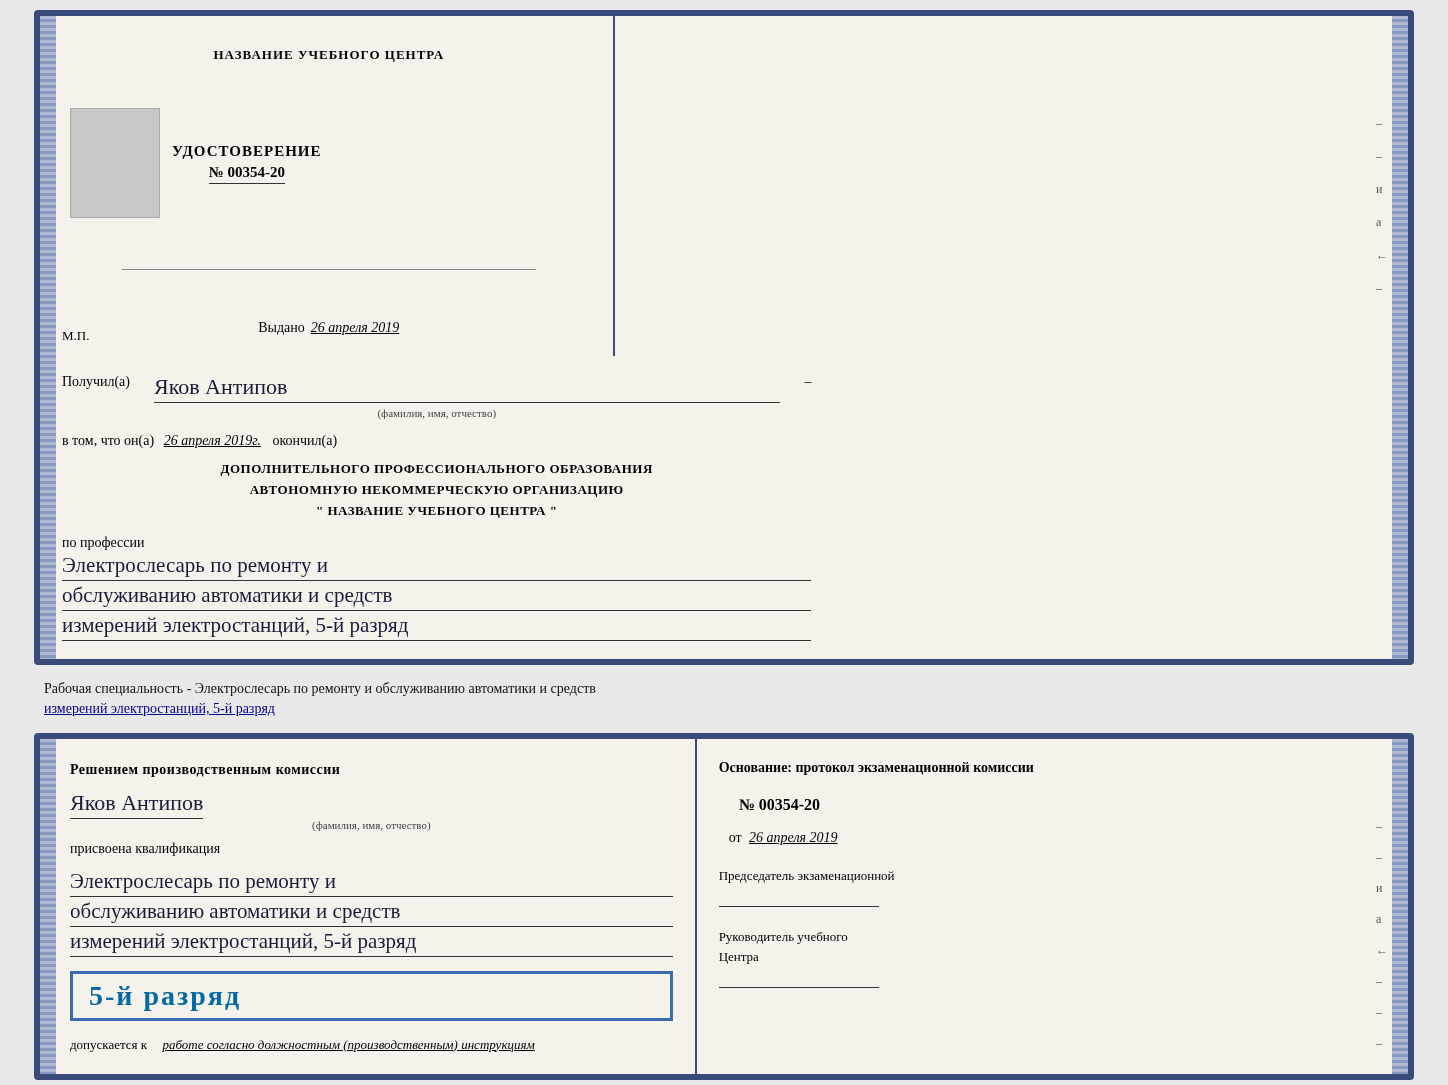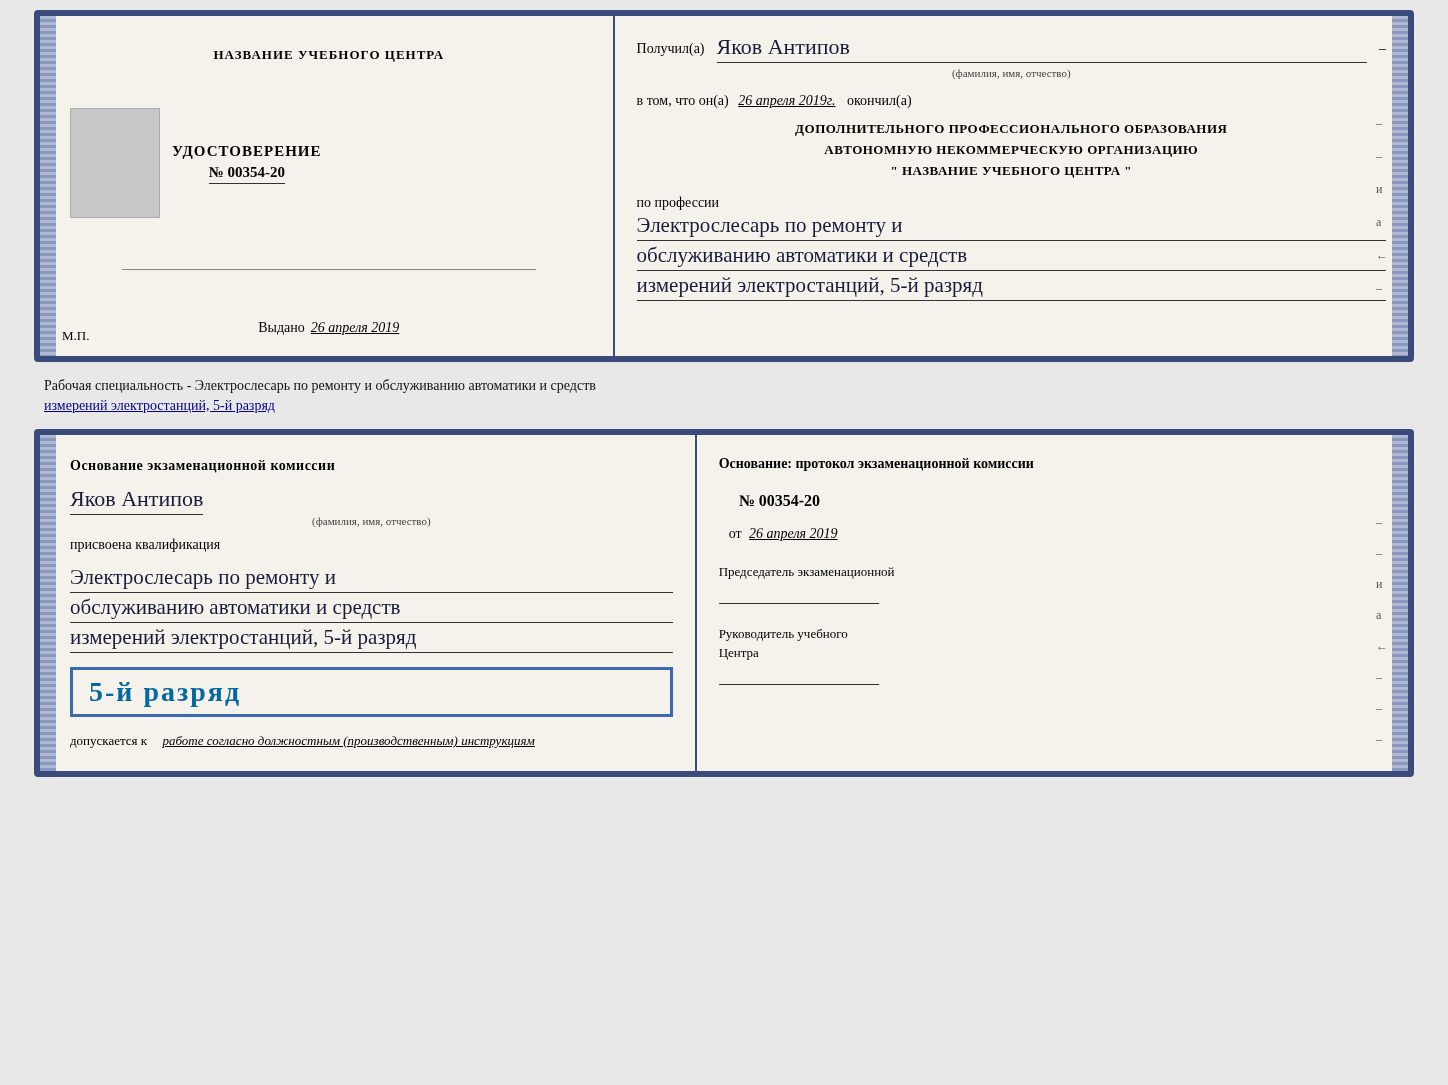--- a/index.html
+++ b/index.html
@@ -23,20 +23,21 @@
 
     
     .booklet {
       display: flex;
       width: 100%;
       background: #f5f2ec;
       border: 6px solid #3a4a7a;
       border-radius: 4px;
       position: relative;
       overflow: hidden;
+      flex-direction: column;
     }
 
     .booklet-left {
       width: 42%;
       border-right: 2px solid #3a4a7a;
       padding: 20px 25px;
       display: flex;
       flex-direction: column;
       align-items: center;
       justify-content: space-between;
@@ -154,22 +155,22 @@
     .mp-text {
       font-size: 13px;
       position: absolute;
       bottom: 12px;
       left: 22px;
     }
 
     
     .recipient-row {
       display: flex;
-      align-items: center;
-      gap: 12px;
+      align-items: flex-start;
+      gap: 24px;
       font-size: 14px;
     }
 
     .recipient-label {
       white-space: nowrap;
       font-size: 14px;
     }
 
     .recipient-name {
       font-family: 'Brush Script MT', cursive, 'Times New Roman', serif;
@@ -468,21 +469,21 @@
   <div class="middle-text">
     <span>Рабочая специальность - Электрослесарь по ремонту и обслуживанию автоматики и средств</span>
     <br>
     <span class="underlined">измерений электростанций, 5-й разряд</span>
   </div>
 
   <div class="bottom-booklet">
     <div class="spine-left"></div>
 
     <div class="bottom-left" style="padding-left:30px;">
-      <div class="decision-title">Основание экзаменационной комиссии</div>
+      <div class="decision-title">Решением производственным комиссии</div>
 
       <div>
         <span class="decision-name">Яков Антипов</span>
         <span class="decision-sub">(фамилия, имя, отчество)</span>
       </div>
 
       <div class="qualification-label">присвоена квалификация</div>
 
       <div>
         <span class="qualification-value">Электрослесарь по ремонту и</span>

